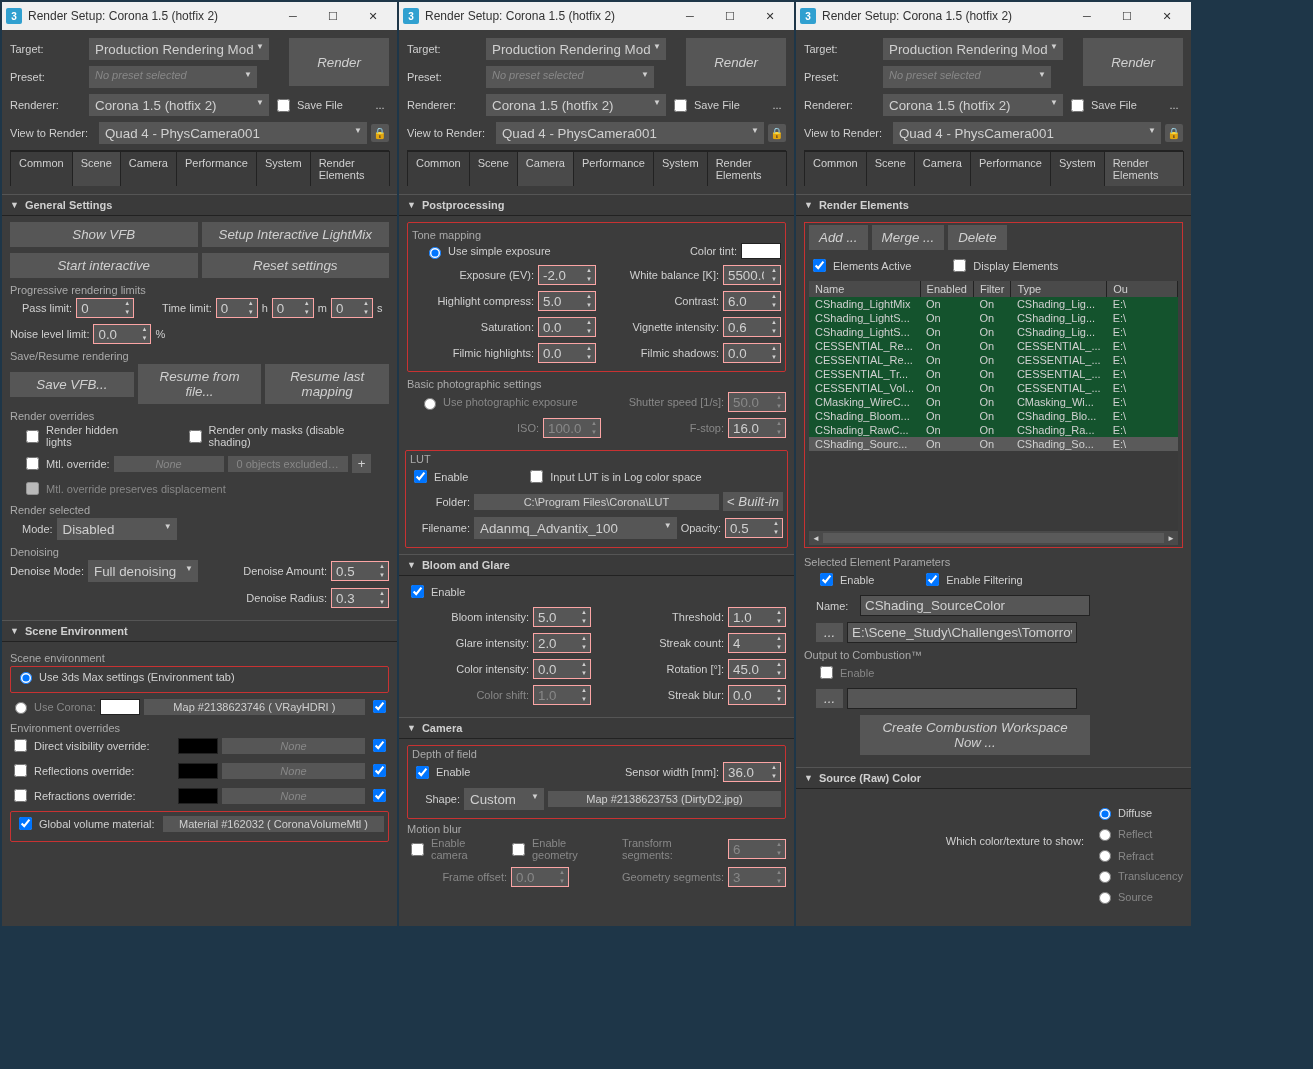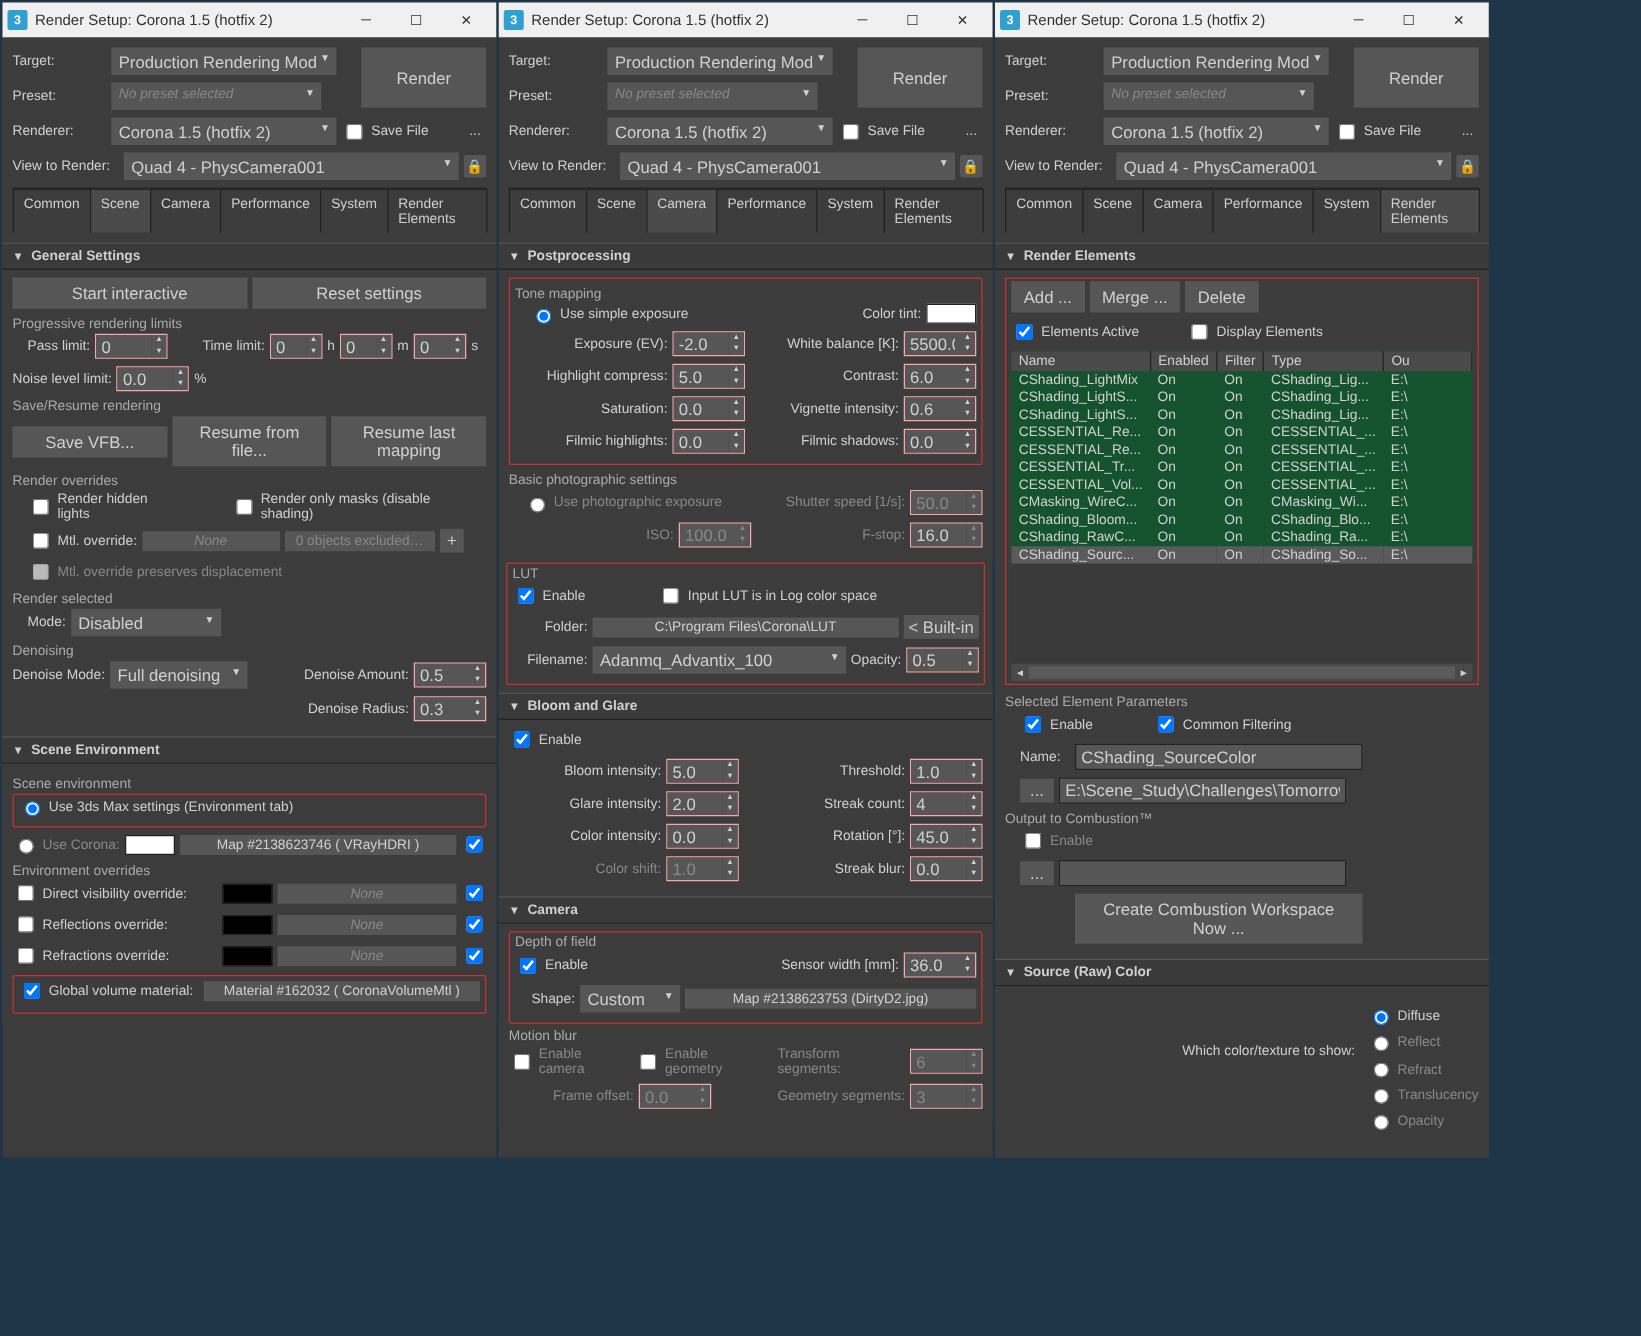--- a/index.html
+++ b/index.html
@@ -25,21 +25,21 @@
   .titlebar .ticon { width:16px;height:16px;background:#30a0d0;color:#fff;font-size:10px;display:flex;align-items:center;justify-content:center;margin-right:6px;border-radius:2px;font-weight:bold;}
   .ttitle { flex:1; font-size:12px; }
   .winbtn { width:40px;height:28px;display:flex;align-items:center;justify-content:center;color:#333;}
   .topsec { padding:8px; background:var(--bg-dark); }
   .row { display:flex; align-items:center; margin-bottom:6px; gap:4px;}
   .lbl { display:inline-block; min-width:75px; }
   select.drop { background:var(--bg-input); color:var(--text); border:none; padding:3px 16px 3px 6px; height:22px; appearance:none; position:relative;}
   .dropwrap { position:relative; display:inline-block; }
   .dropwrap::after { content:"▼"; position:absolute; right:5px; top:4px; font-size:8px; pointer-events:none; color:var(--text);}
   .preset { background:var(--bg-input); color:#888; font-style:italic; padding:3px 6px; height:22px;}
-  button.btn { background:var(--bg-input); color:var(--text); border:none; padding:5px 10px; cursor:pointer;}
+  button.btn { background:var(--bg-input); color:var(--text); border:none; padding:5px 10px; cursor:pointer;font-style:italic;}
   .renderbtn { width:100px; height:48px; background:var(--bg-input); }
   .tabs { display:flex; border-top:1px solid #222; margin-top:4px; }
   .tab { padding:5px 8px; background:var(--bg-dark); border:1px solid #222; border-bottom:none; margin-right:-1px; cursor:pointer;}
   .tab.active { background:#4a4a4a; }
   .rollhead { background:#3a3a3a; padding:4px 8px; display:flex; align-items:center; gap:6px; border-top:1px solid #555; border-bottom:1px solid #222; font-weight:600;}
   .rollhead .arr { font-size:9px;}
   .rollbody { padding:6px 8px; background:var(--bg-dark); }
   .subhead { font-size:11px; color:#aaa; margin:4px 0 2px 0;}
   .check { width:13px; height:13px; }
   .spin { background:var(--bg-input); color:var(--text); border:none; width:44px; height:18px; padding:2px 4px;}
@@ -110,20 +110,24 @@
       <span class="tab">Render Elements</span>
     </div>
   </div>
 
   <div class="rollhead">
       <span class="arr">▼</span>
       <span>General Settings</span>
     </div>
   <div class="rollbody">
     <div class="row">
+        <button class="btn" style="flex:1">Show VFB</button>
+      <button class="btn" style="flex:1">Setup Interactive LightMix</button>
+      </div>
+    <div class="row">
         <button class="btn" style="flex:1">Start interactive</button>
       <button class="btn" style="flex:1">Reset settings</button>
       </div>
     <div class="subhead">Progressive rendering limits</div>
     <div class="row" style="padding-left:12px">
       <span>Pass limit:</span>
       <span class="spinwrap">
           <input class="spin" value="0" style="">
           <span class="spinbtns">
             <span>▲</span>
@@ -789,21 +793,21 @@
             <span>►</span>
           </div>
       </div>
     </div>
     <div class="subhead" style="margin-top:8px">Selected Element Parameters</div>
     <div class="row" style="padding-left:12px">
         <input type="checkbox" class="check" checked="" style="">
         <span>Enable</span>
       <span style="width:40px"></span>
         <input type="checkbox" class="check" checked="" style="">
-        <span>Common Filtering</span>
+        <span>Enable Filtering</span>
       </div>
     <div class="row" style="padding-left:12px">
         <span style="width:40px">Name:</span>
       <input class="txt" style="flex: 1 1 0%; max-width: 230px;" value="CShading_SourceColor">
       </div>
     <div class="row" style="padding-left:12px">
         <button class="btn" style="padding:2px 8px">...</button>
       <input class="txt" style="flex: 1 1 0%; max-width: 230px;" value="E:\Scene_Study\Challenges\Tomorrow_Contest\Fi">
       </div>
     <div class="subhead">Output to Combustion™</div>
@@ -838,18 +842,18 @@
           <div class="row" style="color: rgb(136, 136, 136); align-items: flex-end;">
             <input type="radio" class="radio" style="">
             <span>Refract</span>
           </div>
           <div class="row" style="color: rgb(136, 136, 136);">
             <input type="radio" class="radio" style="">
             <span>Translucency</span>
           </div>
           <div class="row" style="color: rgb(136, 136, 136);">
             <input type="radio" class="radio" style="">
-            <span>Opacity</span>
+            <span>Source</span>
           </div>
         </div>
     </div>
   </div>
 </div>
 
 </body></html>

